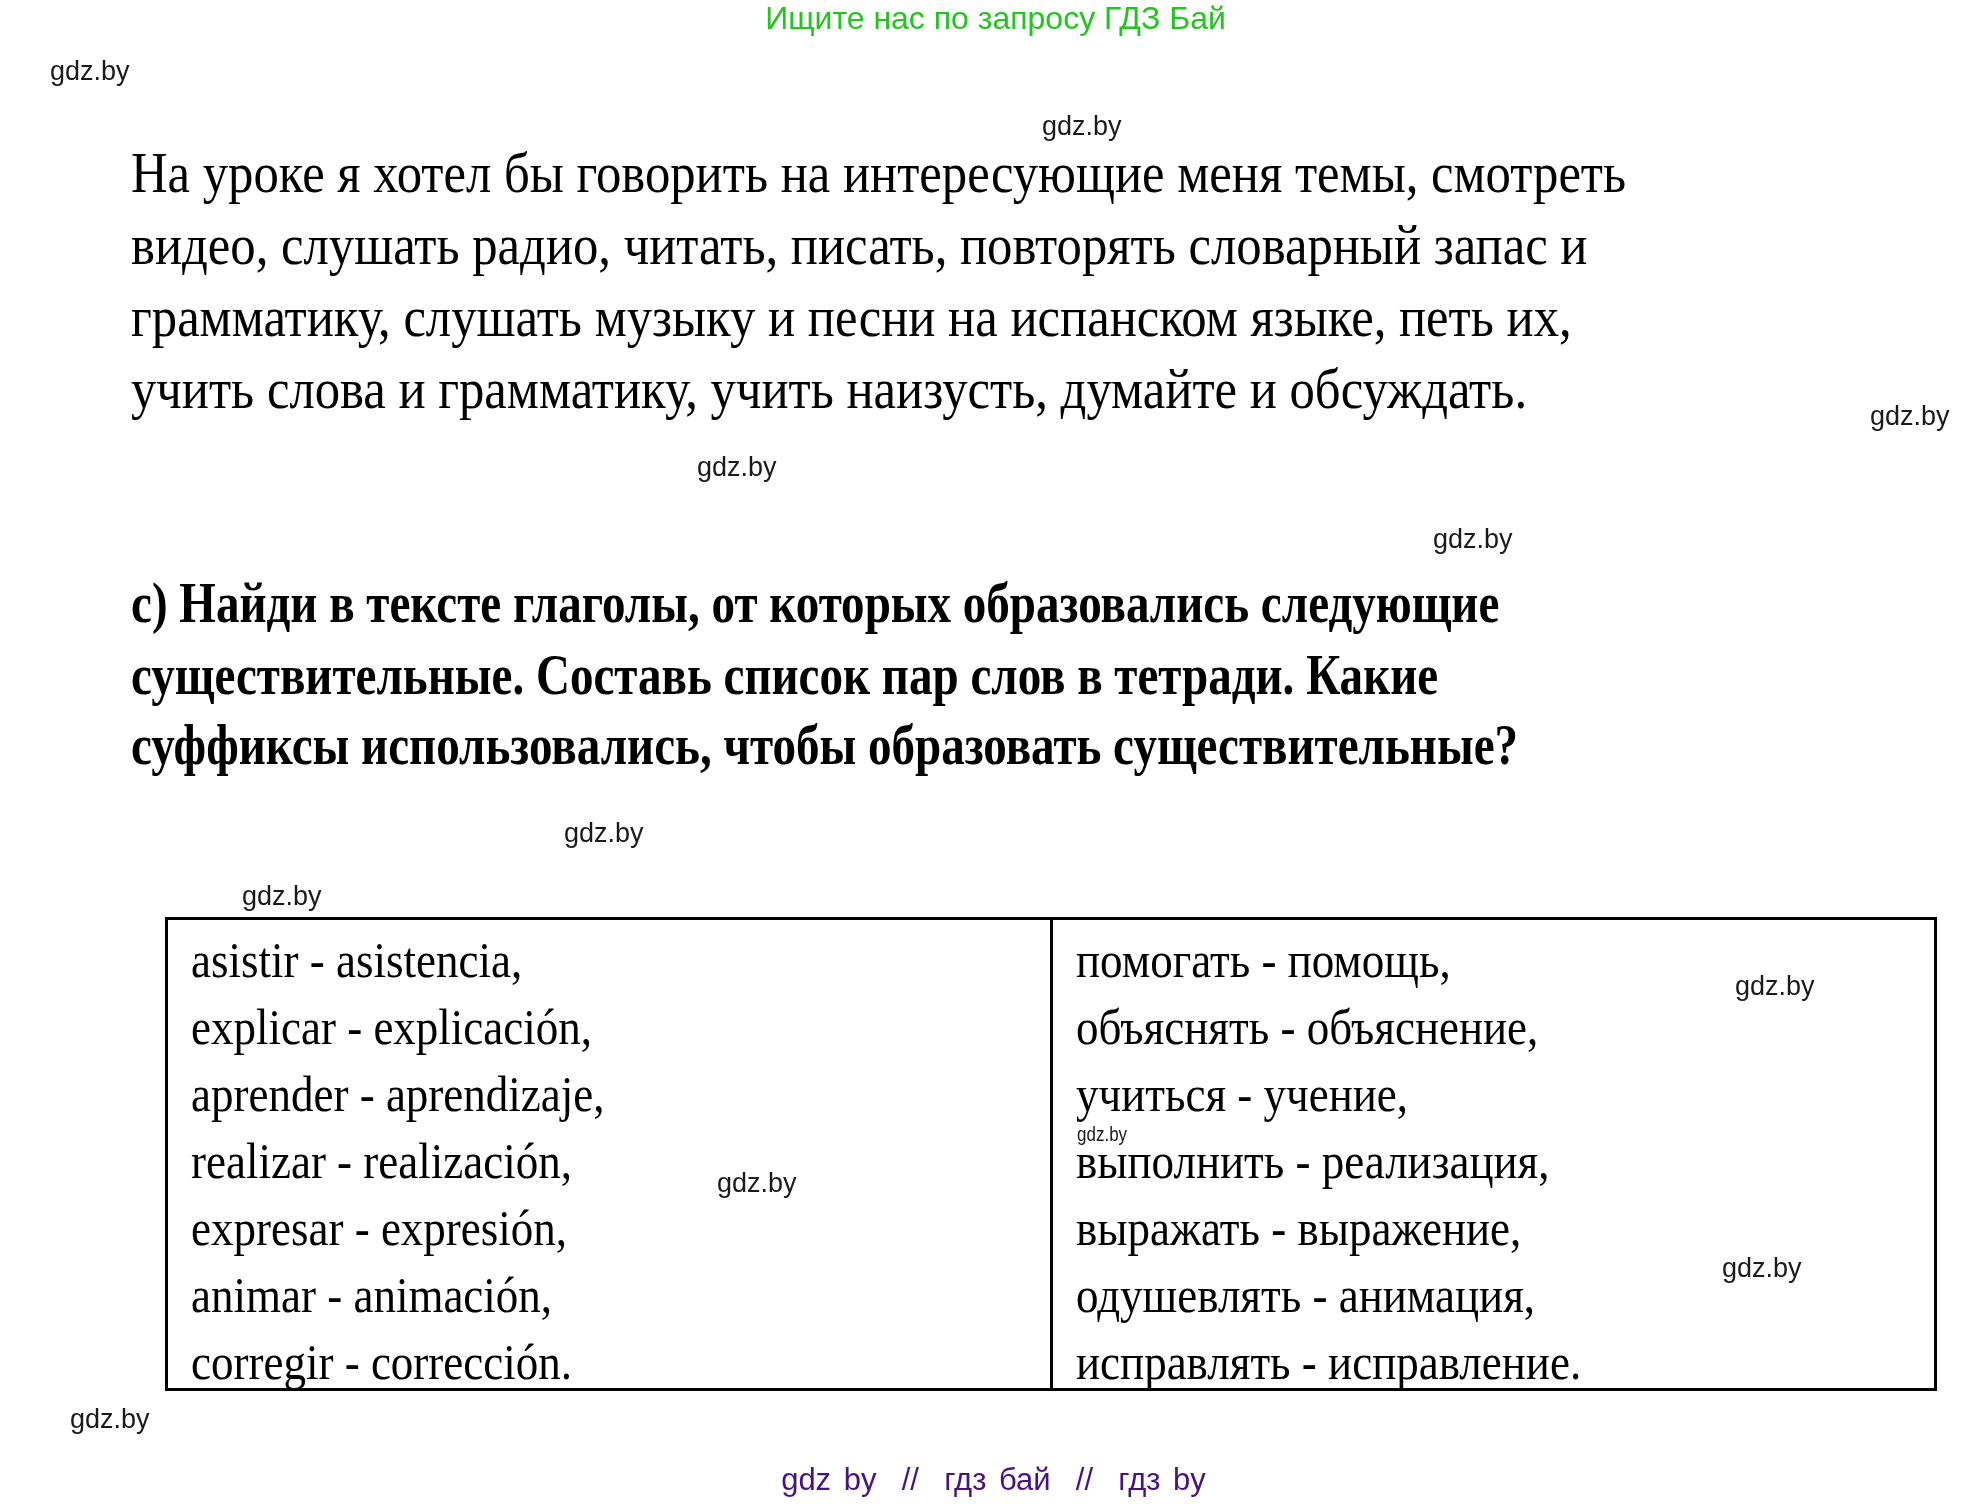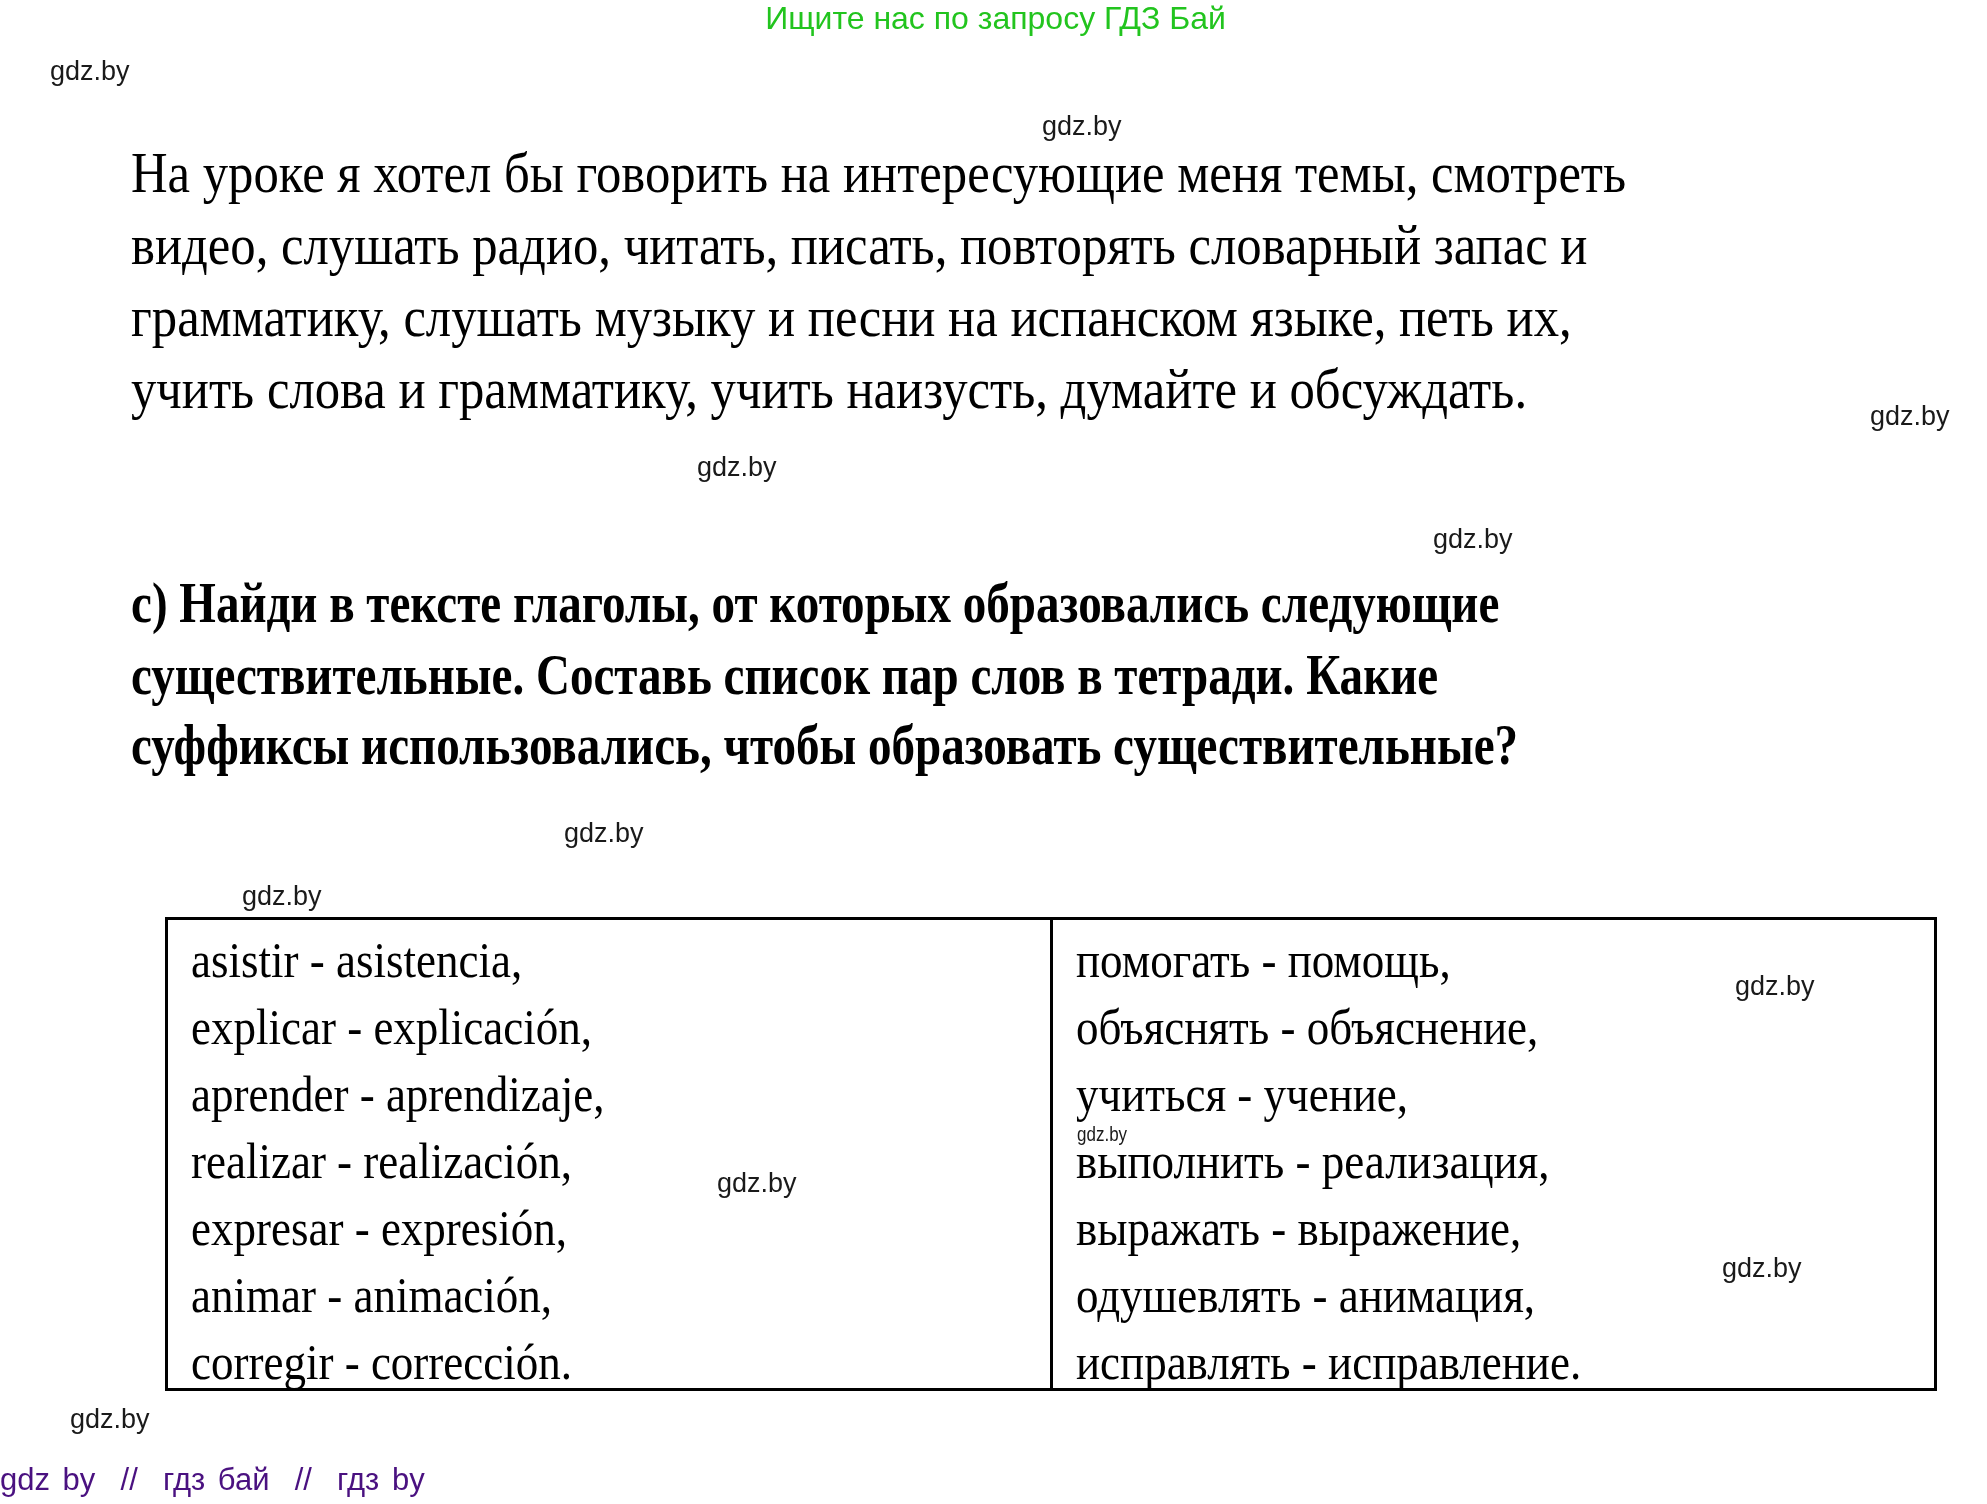--- a/index.html
+++ b/index.html
@@ -24,21 +24,21 @@
   .tbl {
     left: 131px; top: 917px; width: 1772px; height: 474px;
     border: 3px solid #000; box-sizing: border-box; margin-left: 34px;
   }
   .tbl-divider { position: absolute; left: 882px; top: 0; bottom: 0; width: 3px; background: #000; }
   .cell-line {
     position: absolute; font-family: "Liberation Serif", serif; font-size: 50px; line-height: 56px;
     color: #000; white-space: nowrap; transform-origin: left top;
   }
   .footer {
-    left: 0; width: 1987px; top: 1462px; text-align: left;
+    left: 0; width: 1987px; top: 1462px; text-align: center;
     font-family: "Liberation Sans", sans-serif; font-size: 31px; line-height: 36px;
     color: #4a1180; word-spacing: 4px;
   }
 </style>
 </head>
 <body>
 
 <div class="abs header">Ищите нас по запросу ГДЗ Бай</div>
 
 <div class="para">

